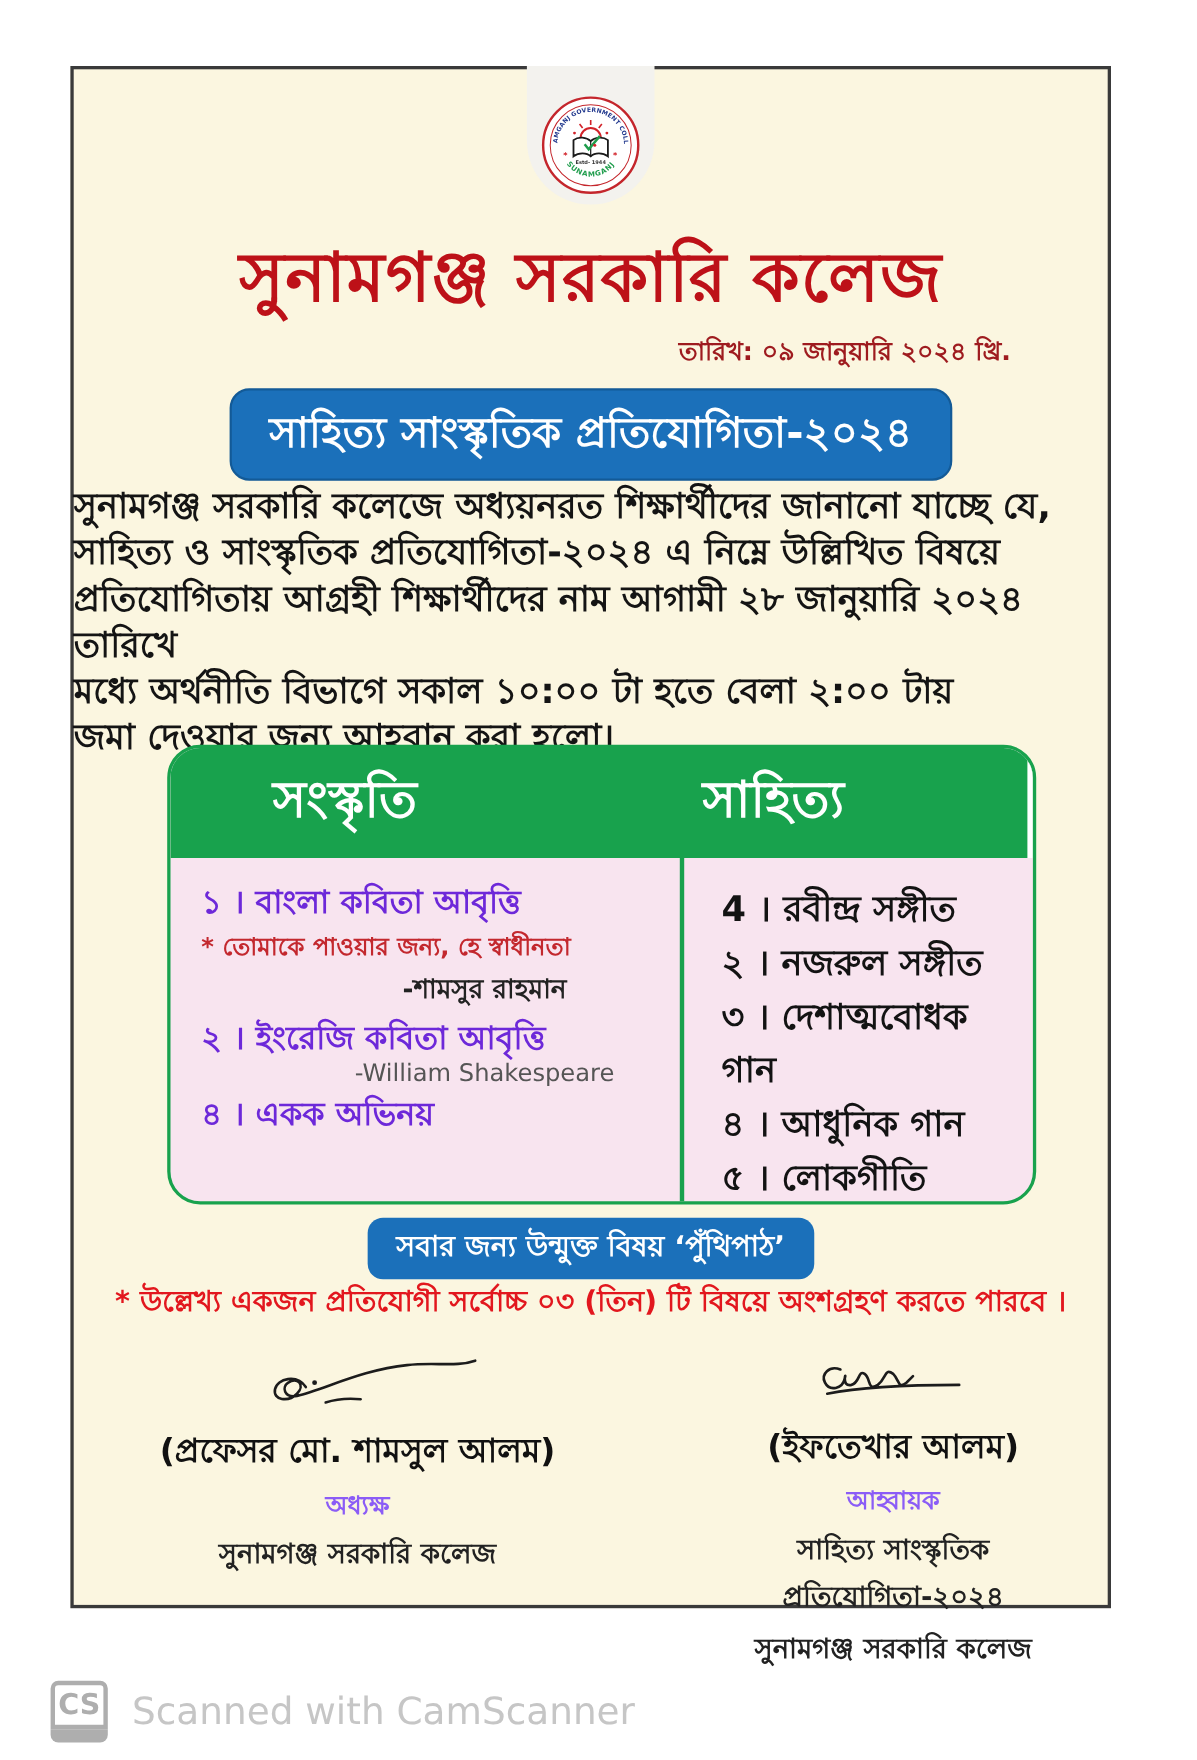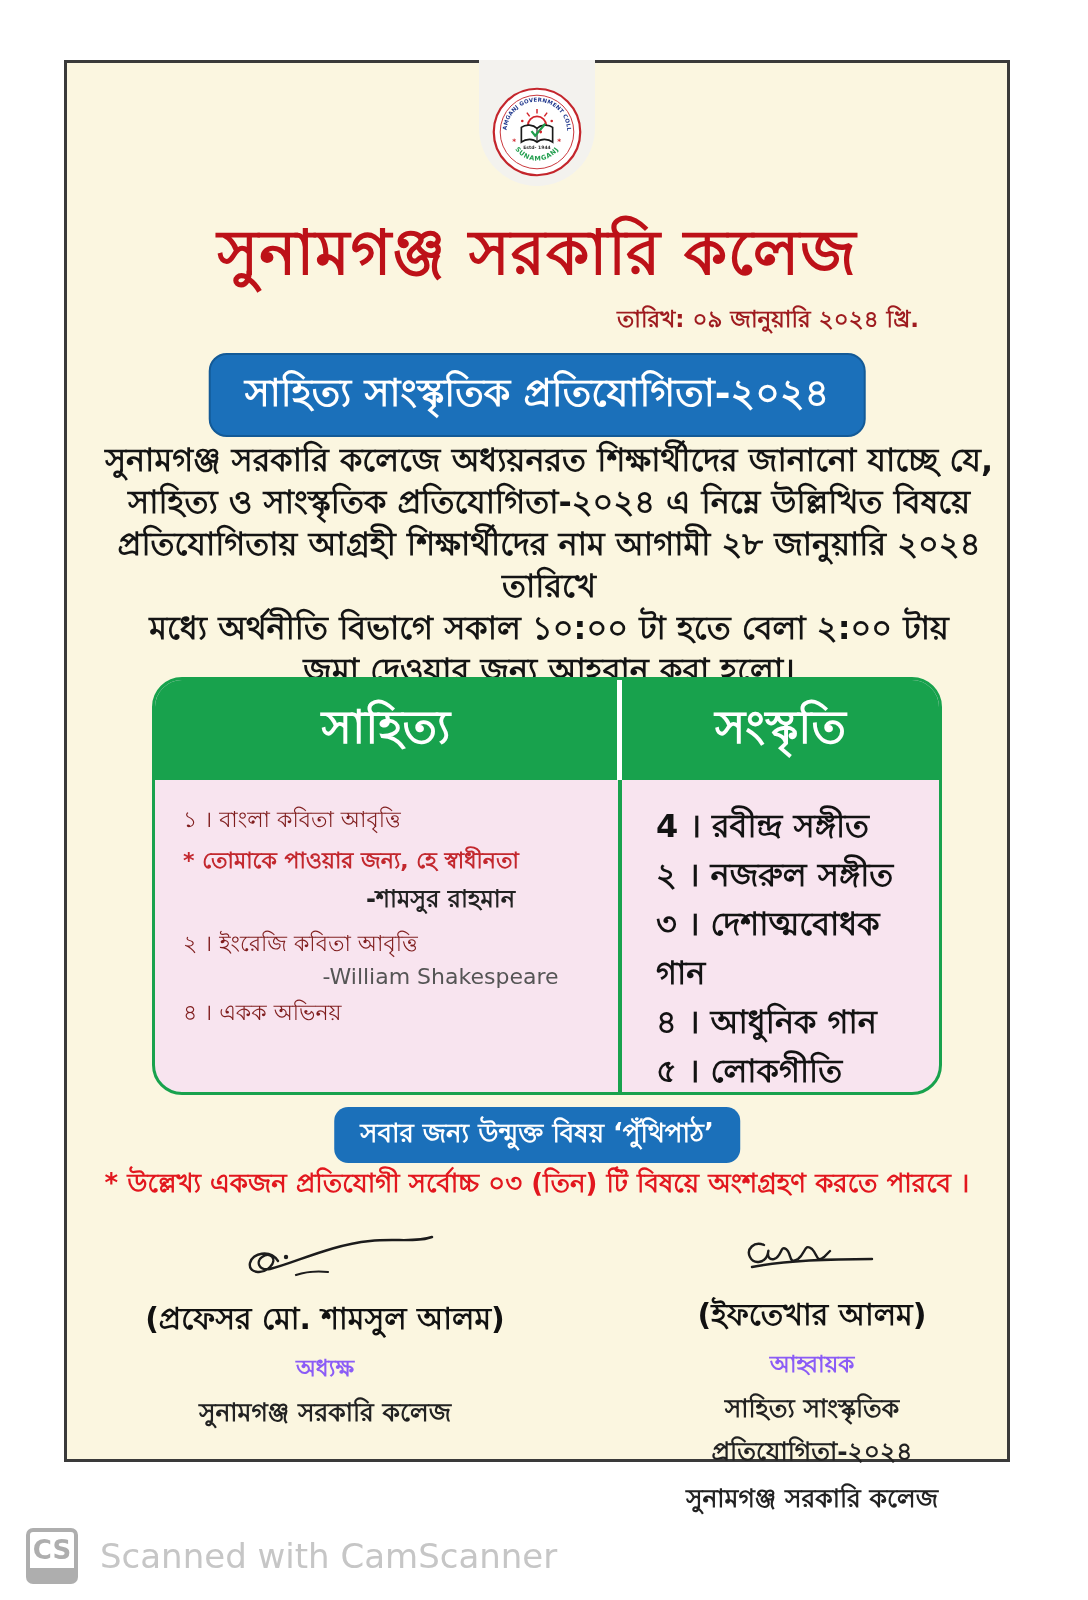--- a/index.html
+++ b/index.html
@@ -17,35 +17,35 @@
 
   .title { position:absolute; top:142px; left:0; width:100%; text-align:center;
     font-size:62px; font-weight:bold; color:#bd1118; letter-spacing:1px; }
   .date-line { position:absolute; top:238px; right:88px;
     font-size:23px; font-weight:bold; color:#9e1b1f; }
 
   .banner { position:absolute; top:290px; left:50%; transform:translateX(-50%);
     background:#1b70ba; border:2px solid #135a97; border-radius:18px;
     color:#ffffff; font-size:38px; font-weight:bold; padding:8px 34px; white-space:nowrap; }
 
-  .intro { position:absolute; top:376px; left:12px; width:100%; text-align:center;
+  .intro { position:absolute; top:376px; left:0; width:100%; text-align:left;
     font-size:32px; font-weight:bold; color:#141414; line-height:42px; }
 
   .columns { position:absolute; top:614px; left:85px; width:790px; height:418px;
     border:3px solid #18a24d; border-radius:30px; background:#f8e4ef; overflow:hidden; }
   .col-headers { display:flex; height:100px; background:#18a24d; }
   .col-head { display:flex; align-items:center; justify-content:center;
     color:#ffffff; font-weight:bold; font-size:46px; }
   .col-head.left  { width:467px; border-right:5px solid #ffffff; }
   .col-head.right { flex:1; }
   .col-bodies { display:flex; height:318px; }
   .col-body.left  { width:467px; border-right:4px solid #18a24d; padding:16px 10px 0 28px; }
   .col-body.right { flex:1; padding:22px 8px 0 34px; }
 
-  .item-label { font-size:22px; font-weight:normal; color:#7f1d1d; line-height:40px; margin-top:4px; }
+  .item-label { font-size:29px; font-weight:bold; color:#6d28d9; line-height:40px; margin-top:4px; }
   .quote { font-size:22px; font-weight:bold; color:#c3282e; margin-top:3px; }
   .quote.en { font-size:24px; margin-top:6px; }
   .attr { font-size:24px; font-weight:bold; color:#222222; text-align:center; padding-left:90px; }
   .attr.gray { color:#555555; font-size:22px; font-weight:normal; }
   .r-item { font-size:32px; font-weight:bold; color:#131313; line-height:49px; }
 
   .open-pill { position:absolute; top:1044px; left:50%; transform:translateX(-50%);
     background:#1b70ba; border-radius:14px; color:#ffffff; font-size:26px; font-weight:bold;
     padding:6px 26px; white-space:nowrap; }
 
@@ -54,21 +54,21 @@
 
   .sig { position:absolute; top:1168px; text-align:center; }
   .sig.left  { left:58px;  width:400px; }
   .sig.right { left:560px; width:370px; }
   .sig svg { display:block; margin:0 auto; }
   .sig-name { font-size:30px; font-weight:bold; color:#111111; margin-top:2px; }
   .sig-role { font-size:23px; font-weight:bold; color:#8b5cf6; margin-top:4px; }
   .sig-org  { font-size:25px; font-weight:bold; color:#222222; margin-top:4px; }
 
   .watermark { position:absolute; left:26px; top:1528px; display:flex; align-items:center; gap:22px; }
-  .cs-badge { width:52px; }
+  .cs-badge { width:52px;margin-left:20px; }
   .cs-box { width:52px; height:44px; border:4px solid #aeaeae; border-radius:7px 7px 0 0;
     display:flex; align-items:center; justify-content:center;
     color:#aeaeae; font-weight:bold; font-size:26px; }
   .cs-bar { width:52px; height:12px; background:#aeaeae; border-radius:0 0 7px 7px; }
   .wm-text { color:#c6c6c6; font-size:34px; }
 </style>
 </head>
 <body>
 
 <div class="page">
@@ -114,22 +114,22 @@
     <div class="intro">
       <div>সুনামগঞ্জ সরকারি কলেজে অধ্যয়নরত শিক্ষার্থীদের জানানো যাচ্ছে যে,</div>
       <div>সাহিত্য ও সাংস্কৃতিক প্রতিযোগিতা-২০২৪ এ নিম্নে উল্লিখিত বিষয়ে</div>
       <div>প্রতিযোগিতায় আগ্রহী শিক্ষার্থীদের নাম আগামী ২৮ জানুয়ারি ২০২৪ তারিখে</div>
       <div>মধ্যে অর্থনীতি বিভাগে সকাল ১০:০০ টা হতে বেলা ২:০০ টায়</div>
       <div>জমা দেওয়ার জন্য আহবান করা হলো।</div>
     </div>
 
     <div class="columns">
       <div class="col-headers">
+        <div class="col-head right">সংস্কৃতি</div>
         <div class="col-head left">সাহিত্য</div>
-        <div class="col-head right">সংস্কৃতি</div>
       </div>
       <div class="col-bodies">
         <div class="col-body left">
           <div>
             <div class="item-label">১ । বাংলা কবিতা আবৃত্তি</div>
             <div class="quote">* তোমাকে পাওয়ার জন্য, হে স্বাধীনতা</div>
             <div class="attr">-শামসুর রাহমান</div>
           </div>
           <div>
             <div class="item-label">২ । ইংরেজি কবিতা আবৃত্তি</div>

